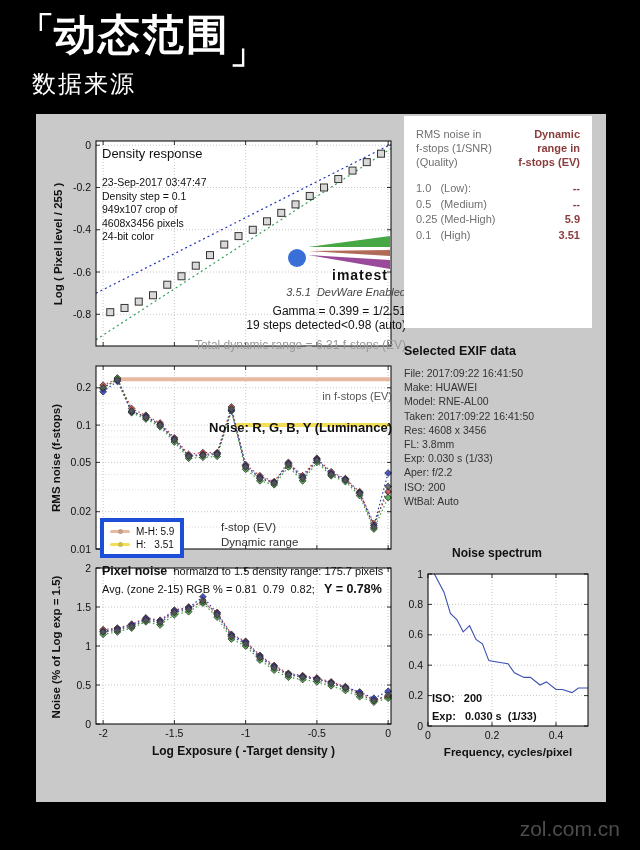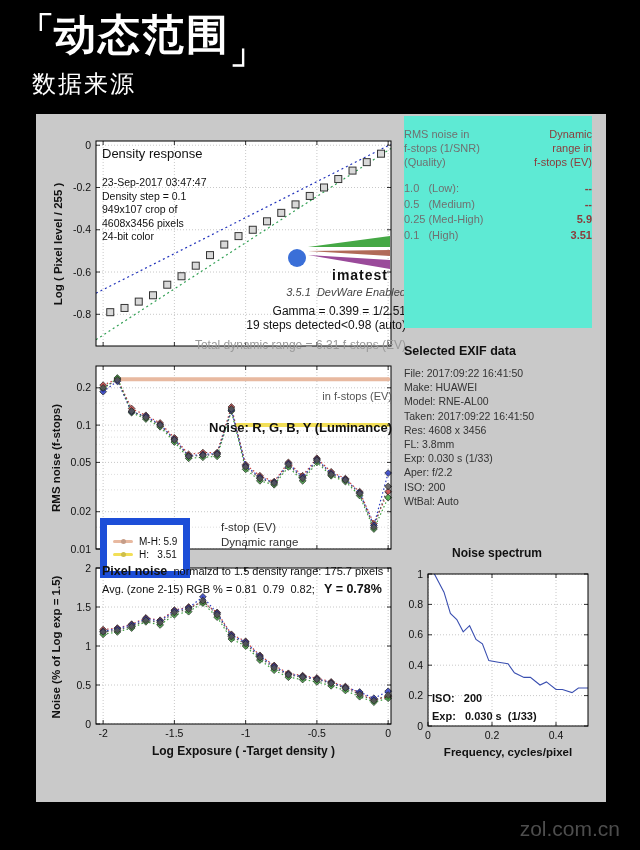--- a/index.html
+++ b/index.html
@@ -22,33 +22,33 @@
           font-weight:bold;font-size:11.5px;transform:rotate(-90deg);}
   .xlabel{position:absolute;text-align:center;font-weight:bold;font-size:12px;}
   .plot-title{font-weight:normal;font-size:13px;}
   .info{font-size:10.5px;line-height:13.5px;white-space:pre-line;}
   .r{text-align:right;}
   .it{font-style:italic;color:#444;font-size:11px;}
   .gray{color:#999;}
   .noise-title{font-weight:bold;font-size:13px;margin-top:48px;}
   .noise-sub{color:#555;font-size:11px;}
   .annot{font-size:11.5px;color:#333;line-height:15px;white-space:pre-line;}
-  .legend{position:absolute;background:#fff;border:7px solid #1d4ed8;padding:10px 6px;}
+  .legend{position:absolute;background:#fff;border:4px solid #1d4ed8;padding:3px 6px;}
   .legend-row{display:flex;align-items:center;height:13px;font-size:10px;white-space:pre;}
   .legend-swatch{display:inline-block;width:20px;height:3px;border-radius:2px;margin-right:6px;position:relative;}
   .legend-swatch:after{content:"";position:absolute;left:8px;top:-1px;width:5px;height:5px;border-radius:50%;background:inherit;filter:brightness(0.85);}
   .px-head{font-size:11px;}
   .px-head b{font-size:12.5px;}
   .iso{font-weight:bold;font-size:11px;}
   
   .rms-panel{position:absolute;left:368px;top:2px;width:188px;height:212px;
-             background:#5eead4;padding:11px 0;}
+             background:#ffffff;padding:11px 12px;}
   .rms-head{display:flex;justify-content:space-between;}
   .rms-head-l{color:#707070;font-size:11px;line-height:14px;white-space:pre-line;}
-  .rms-head-r{color:#8b3c3c;font-size:11px;line-height:14px;font-weight:normal;text-align:right;white-space:pre-line;}
+  .rms-head-r{color:#8b3c3c;font-size:11px;line-height:14px;font-weight:bold;text-align:right;white-space:pre-line;}
   .rms-rows{margin-top:12px;}
   .rms-row{display:flex;justify-content:space-between;font-size:11px;line-height:15.5px;}
   .rms-row .lb{color:#707070;white-space:pre;}
   .rms-row .vl{color:#8b3c3c;font-weight:bold;}
   .exif{position:absolute;left:368px;top:230px;width:195px;}
   .exif-title{font-weight:bold;font-size:12.5px;color:#111;}
   .exif-lines{margin-top:8px;font-size:10.5px;line-height:14.2px;color:#333;white-space:pre-line;}
   
   .watermark{position:absolute;right:20px;top:817px;color:#4d4d4d;font-size:21px;text-align:right;}
 </style>

